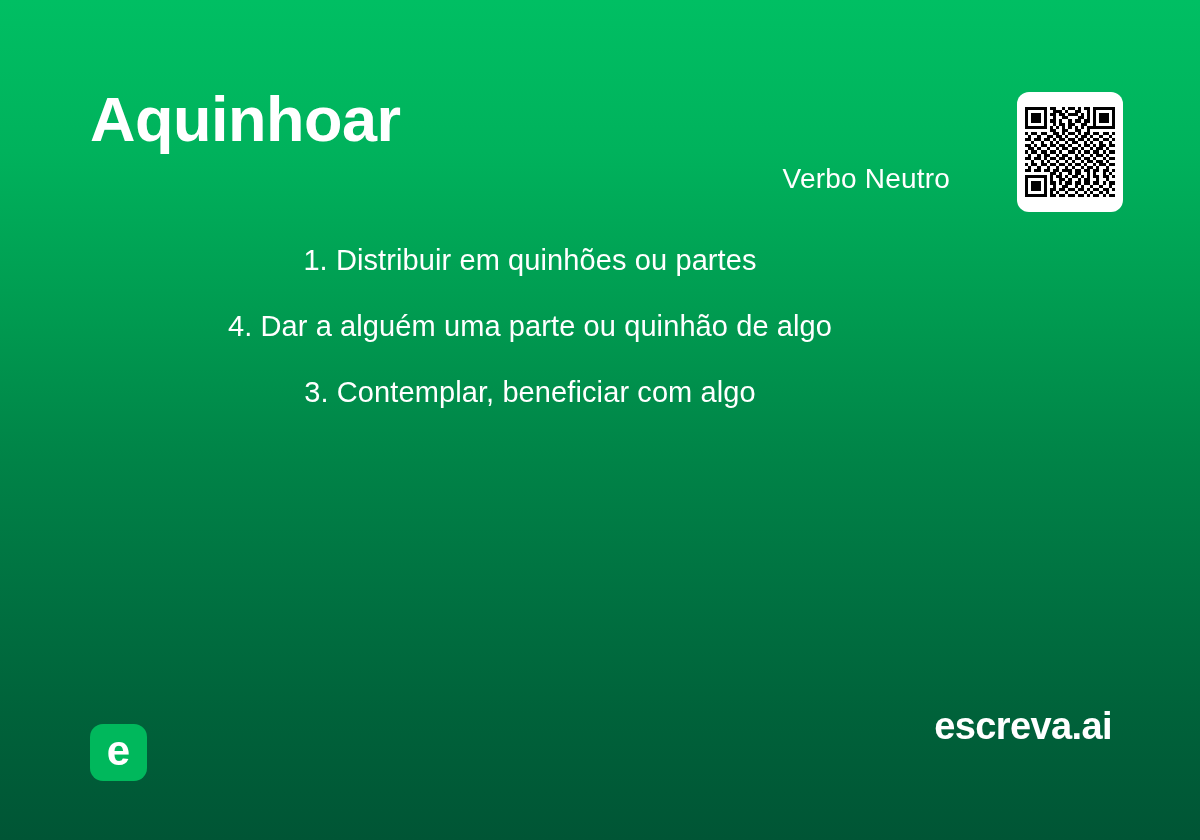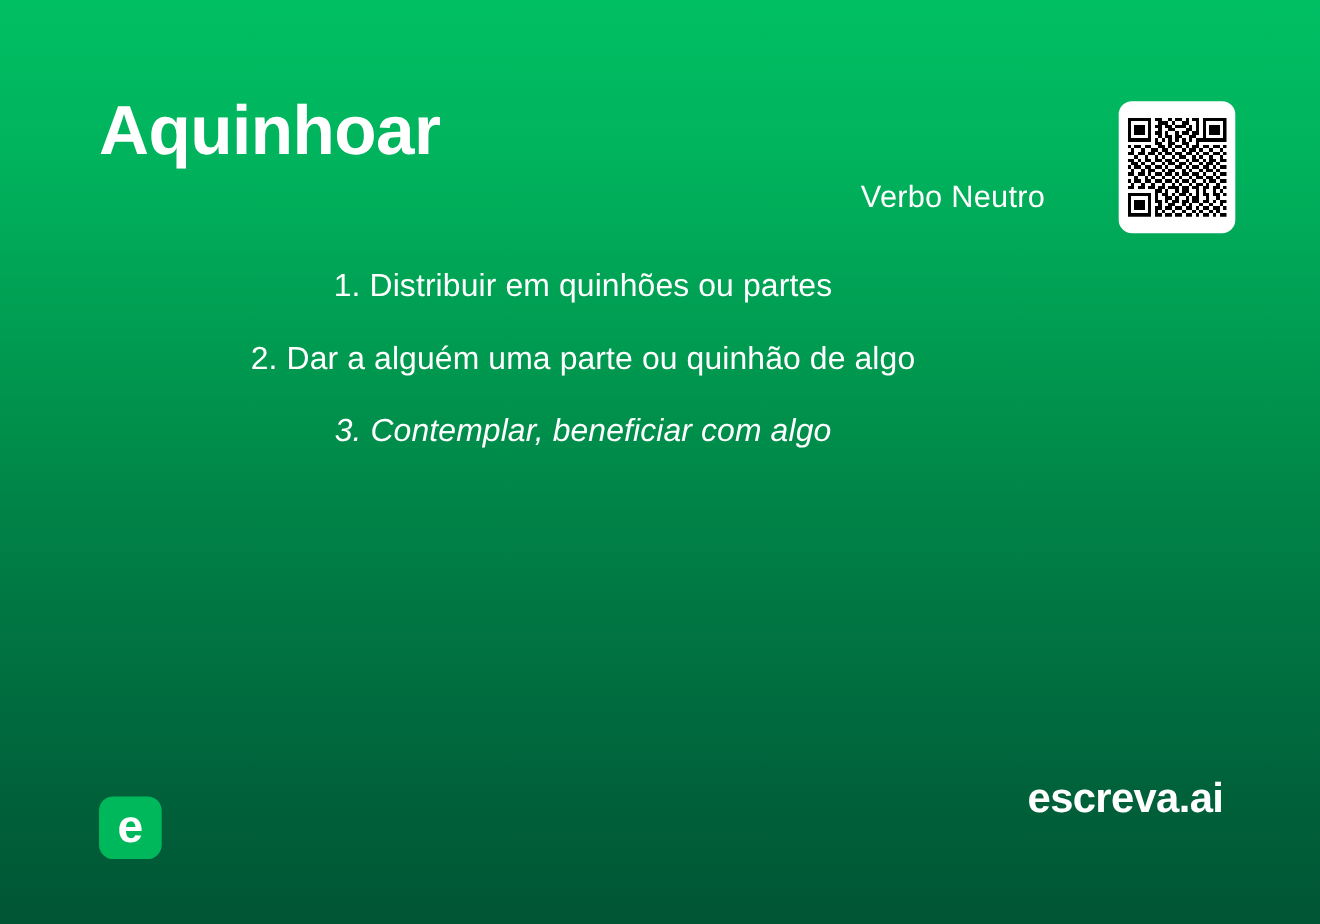--- a/index.html
+++ b/index.html
@@ -74,21 +74,21 @@
     font-size: 29px;
     font-weight: 400;
     line-height: 1.0;
     color: #ffffff;
     margin-bottom: 37px;
     letter-spacing: 0.1px;
     white-space: nowrap;
     text-align: center;
   }
 
-  .definition-item:last-child { margin-bottom: 0; font-style: italic; }
+  .definition-item:last-child { margin-bottom: 0; }
 
   
   .qr-wrap {
     position: absolute;
     right: 77px;
     top: 92px;
     width: 106px;
     height: 120px;
     background: #ffffff;
     border-radius: 12px;
@@ -139,21 +139,21 @@
 
 <div class="card">
 
   <div class="header">
     <div class="word-title">Aquinhoar</div>
     <div class="word-class">Verbo Neutro</div>
   </div>
 
   <div class="definitions">
     <div class="definition-item">1. Distribuir em quinhões ou partes</div>
-    <div class="definition-item">2. Dar a alguém uma parte ou quinhão de algo</div>
+    <div class="definition-item">4. Dar a alguém uma parte ou quinhão de algo</div>
     <div class="definition-item">3. Contemplar, beneficiar com algo</div>
   </div>
 
   <div class="qr-wrap">
     <svg id="qr-svg" viewBox="0 0 29 29" shape-rendering="crispEdges">
       <rect width="29" height="29" fill="#ffffff"></rect>
       <g id="qr-modules" fill="#000000">
           <rect x="0" y="0" width="1" height="1"></rect>
           <rect x="1" y="0" width="1" height="1"></rect>
           <rect x="2" y="0" width="1" height="1"></rect>

